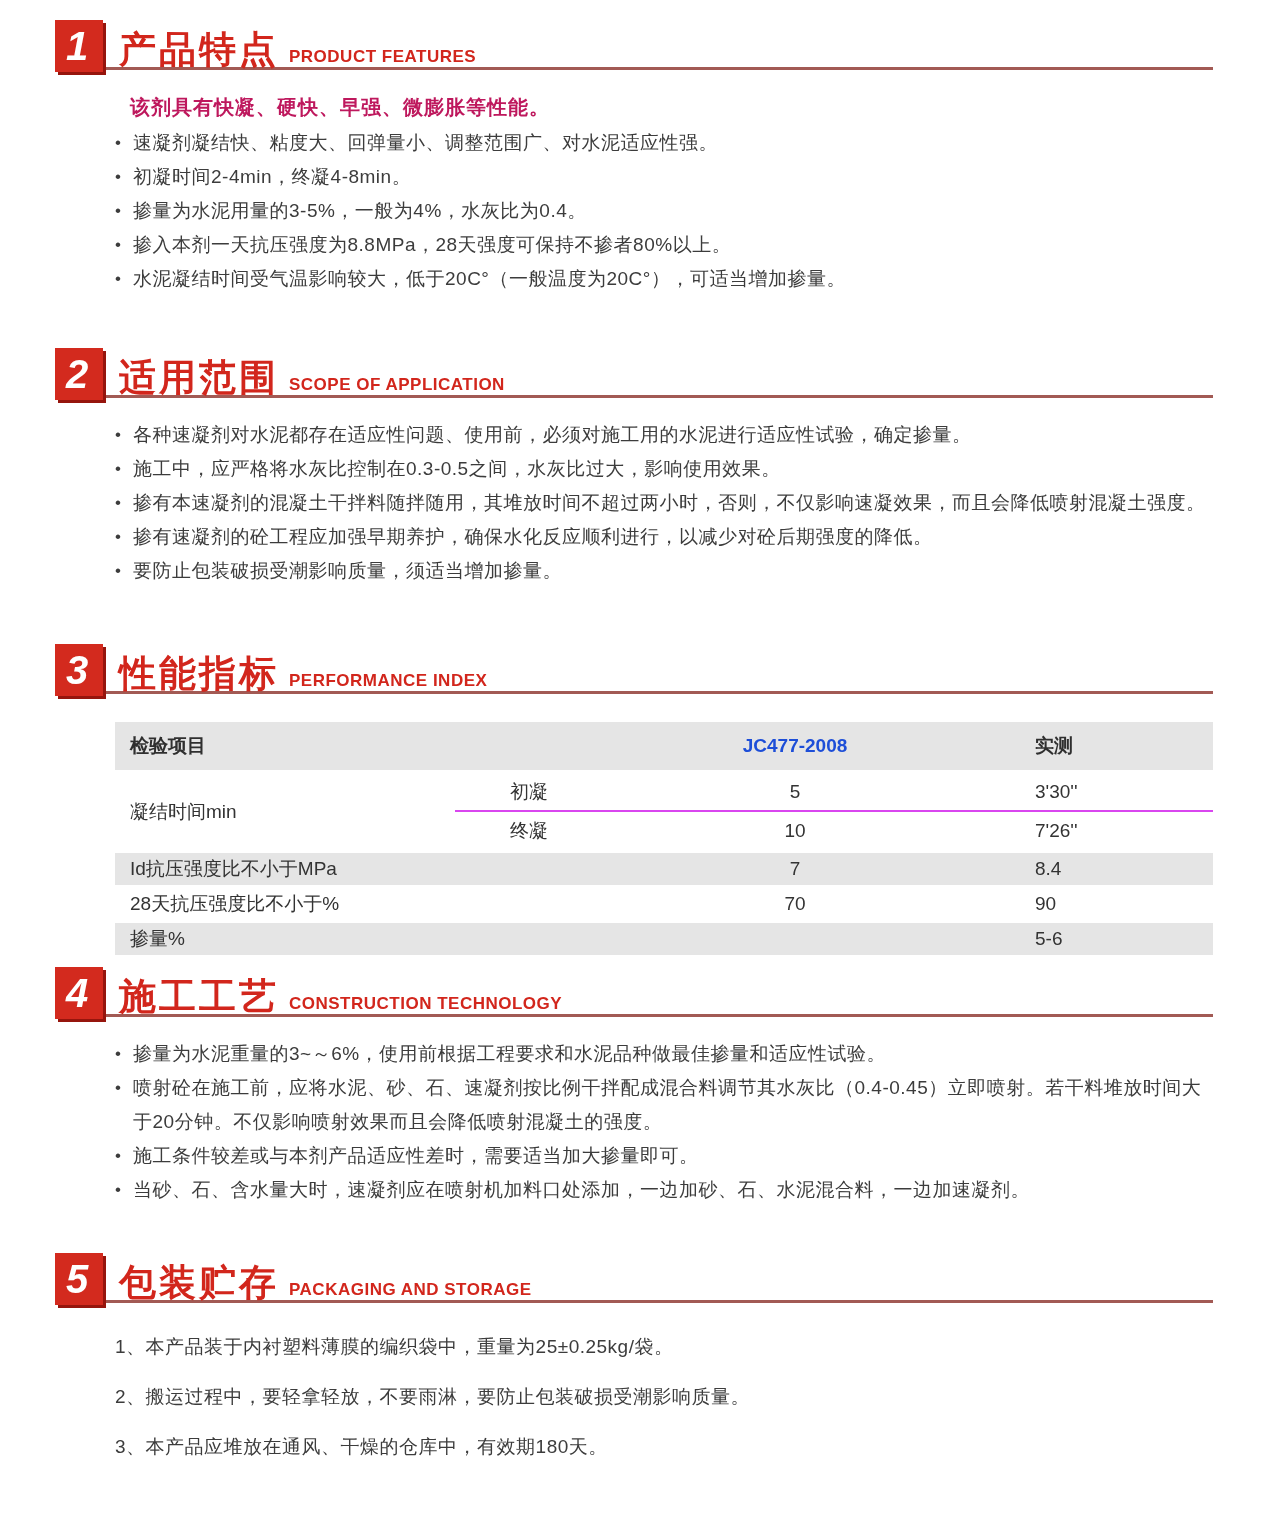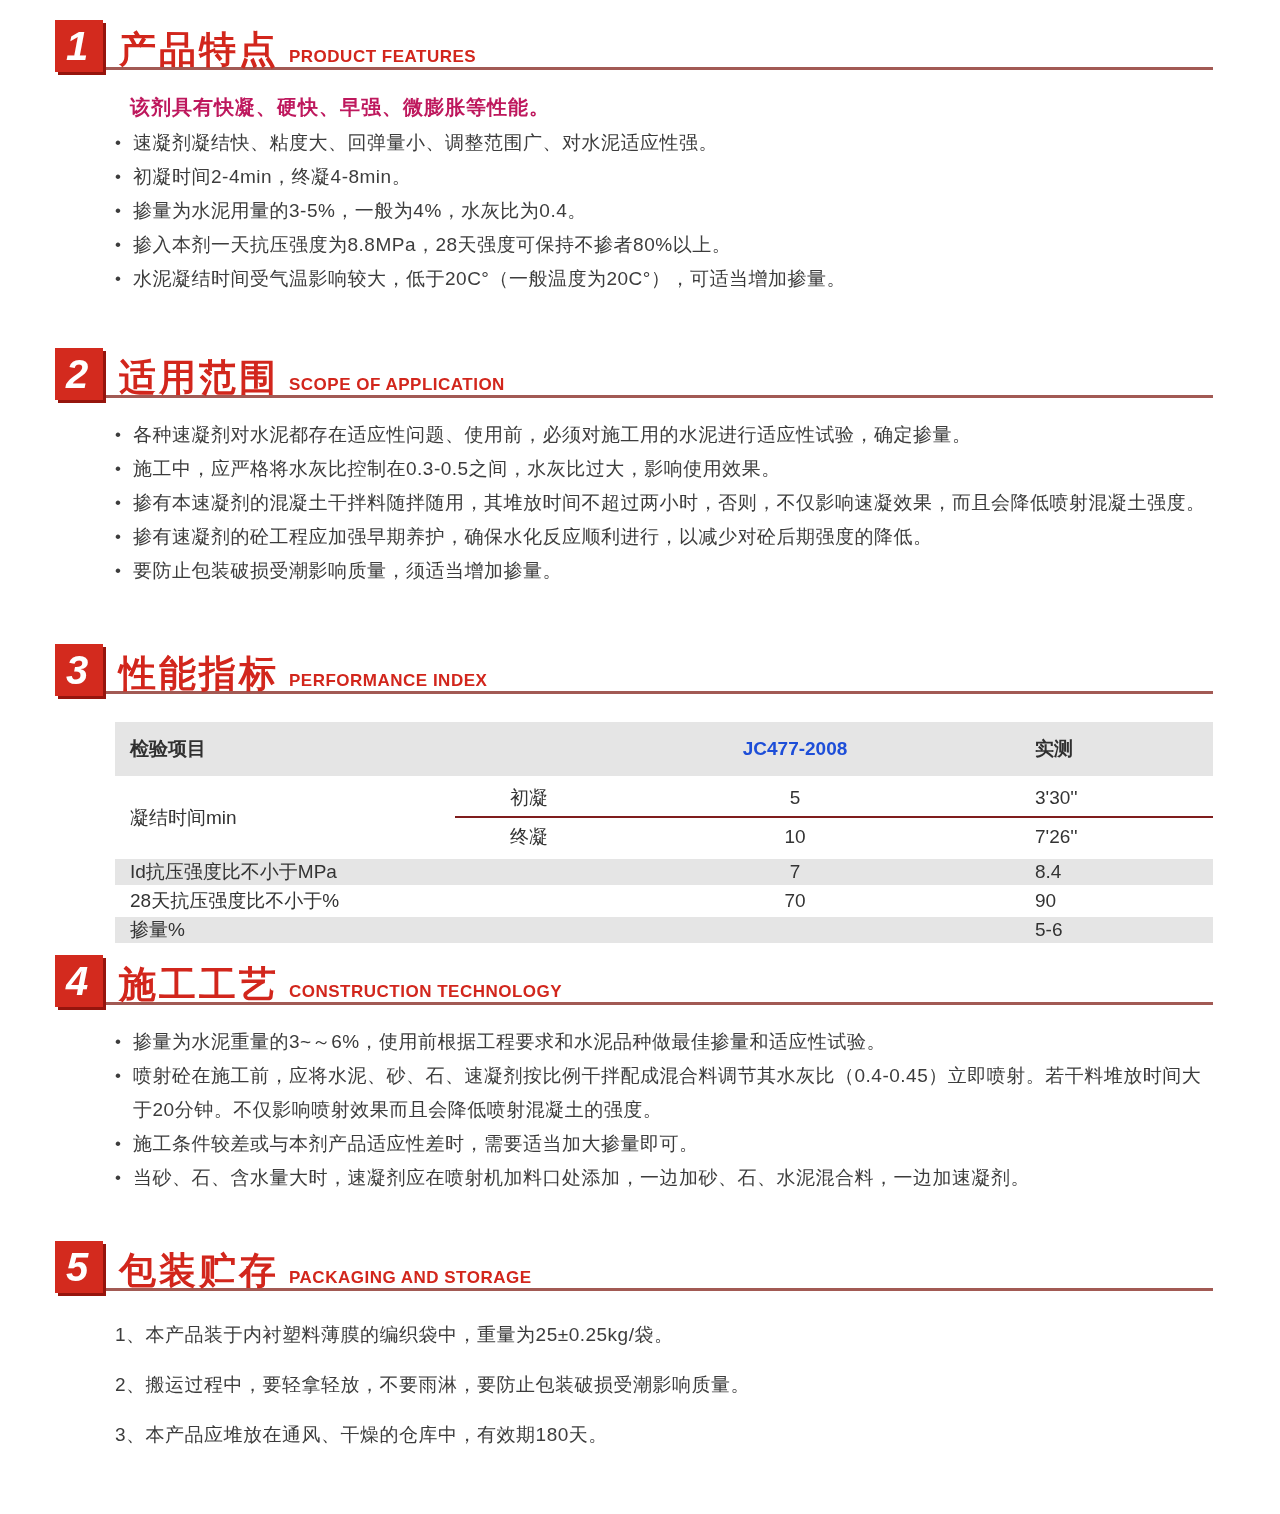--- a/index.html
+++ b/index.html
@@ -113,51 +113,51 @@
   .s5 { margin-top: 46px; }
   .s3 .sec-header { margin-bottom: 24px; }
   .s5 .sec-header { margin-bottom: 22px; }
 
   
   .ptable { width: 1098px; font-size: 19px; color: #333; }
   .t-head {
     display: grid;
     grid-template-columns: 535px 290px 1fr;
     align-items: center;
-    height: 54px;
+    height: 48px;
     background: #e5e5e5;
     margin-bottom: 4px;
   }
   .th-item { padding-left: 15px; font-weight: bold; color: #2f2f2f; }
   .th-std { text-align: center; font-weight: bold; color: #1d4ed8; }
   .th-meas { padding-left: 95px; font-weight: bold; color: #2f2f2f; }
 
   .t-setting {
     display: grid;
     grid-template-columns: 340px 1fr;
     align-items: center;
     background: #ffffff;
   }
   .t-setting .td-label { padding-left: 15px; }
   .sub-row {
     display: grid;
     grid-template-columns: 195px 290px 1fr;
     align-items: center;
     height: 38px;
   }
-  .sub-row-top { border-bottom: 2px solid #7f1d1d; }
+  .sub-row-top { border-bottom: 2px solid #d946ef; }
   .td-sub { padding-left: 55px; }
   .td-std { text-align: center; }
   .td-meas { padding-left: 95px; }
 
   .t-row {
     display: grid;
     grid-template-columns: 535px 290px 1fr;
     align-items: center;
-    height: 26px;
+    height: 32px;
     margin-top: 3px;
   }
   .t-row .td-label { padding-left: 15px; }
   .t-row.gray { background: #e5e5e5; }
 </style>
 </head>
 <body>
 
 <div class="page">
 

